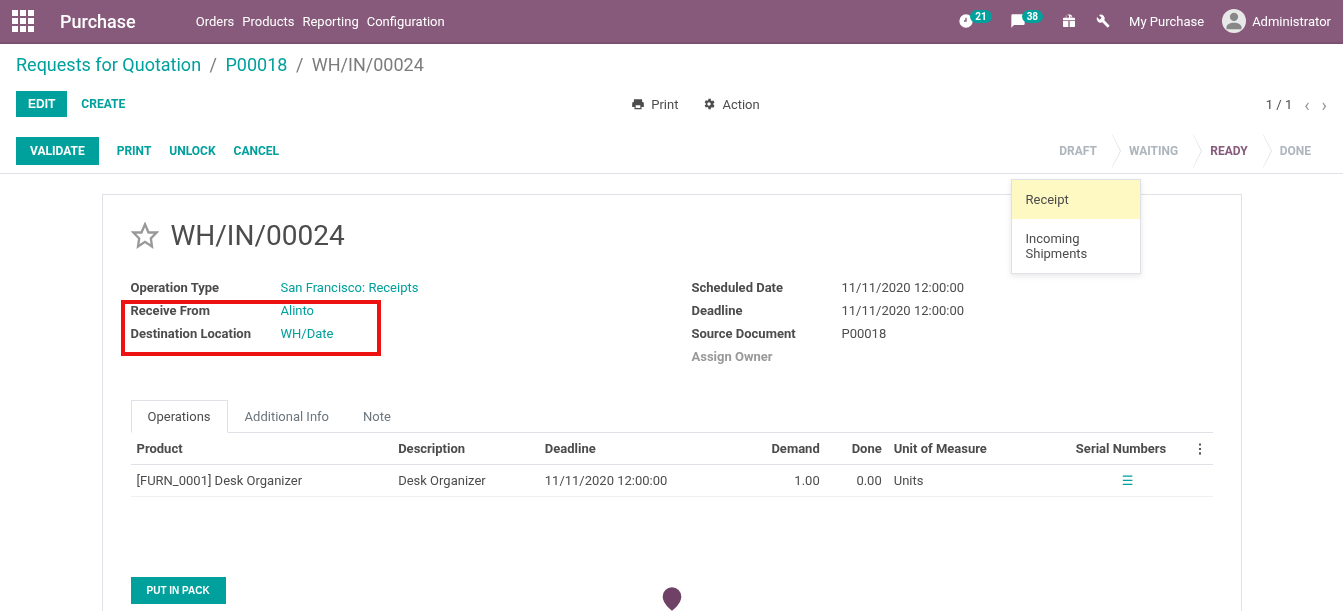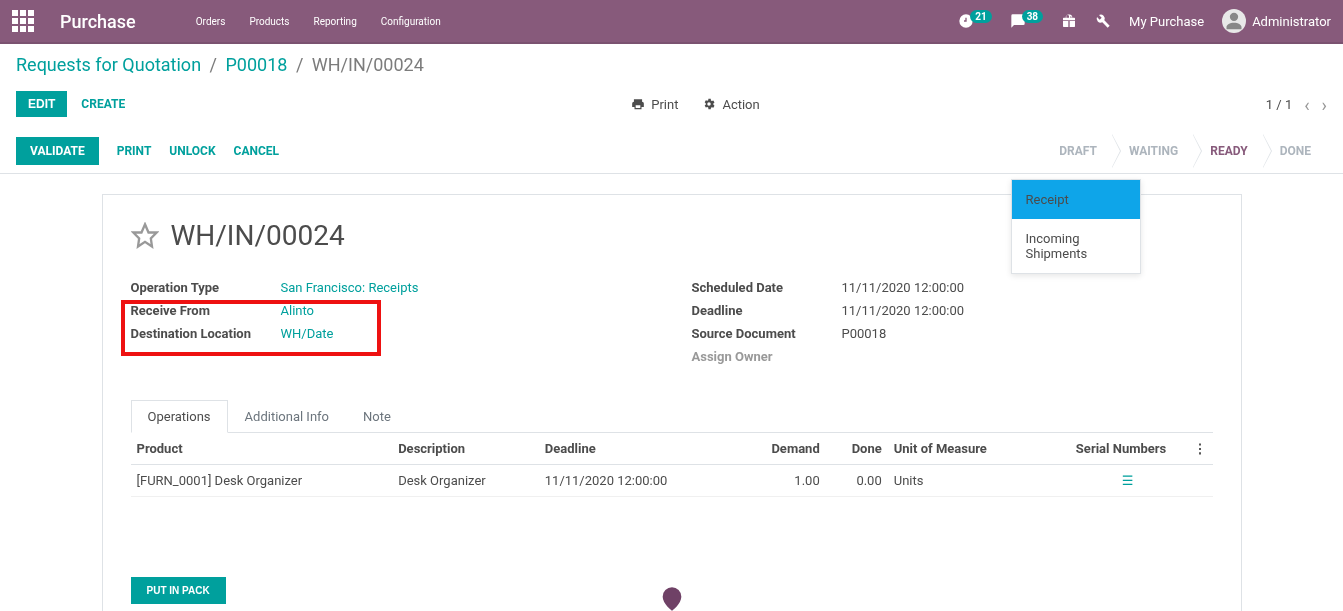--- a/index.html
+++ b/index.html
@@ -1,21 +1,21 @@
 <!DOCTYPE html>
 <html><head>
 <meta charset="utf-8">
 <style>
 * { box-sizing: border-box; margin: 0; padding: 0; }
 body { font-family: -apple-system, BlinkMacSystemFont, "Segoe UI", Roboto, "Helvetica Neue", Arial, sans-serif; font-size: 13px; color: #4c4c4c; background: #fff; width: 1343px; }
 .topbar { background: #875a7b; height: 44px; display: flex; align-items: center; color: #fff; padding: 0 12px; position: relative; border-bottom: 2px solid #7a5270; }
 .apps-icon { width: 28px; display: flex; flex-wrap: wrap; gap: 2px; cursor: pointer; margin-right: 20px; }
 .apps-icon span { width: 6px; height: 6px; background: #fff; }
 .brand { font-size: 18px; font-weight: 500; margin-right: 60px; }
-.topmenu { display: flex; gap: 24px; font-size: 10px; text-align: center; }
+.topmenu { display: flex; gap: 8px; font-size: 13px; text-align: center; }
 .topmenu-item { cursor: pointer; }
 .top-right { margin-left: auto; display: flex; align-items: center; gap: 18px; }
 .badge-wrap { position: relative; display: flex; align-items: center; }
 .badge { background: #00a09d; color: #fff; font-size: 10px; font-weight: bold; padding: 1px 5px; border-radius: 8px; margin-left: -4px; margin-top: -10px; }
 .icon-svg { width: 16px; height: 16px; fill: #fff; }
 .avatar { width: 24px; height: 24px; border-radius: 50%; background: #e8e8e8; display: flex; align-items: center; justify-content: center; }
 .avatar svg { width: 20px; height: 20px; fill: #888; }
 
 .breadcrumb-bar { padding: 10px 16px; font-size: 18px; color: #7c7c7c; }
 .breadcrumb-bar a { color: #00a09d; text-decoration: none; cursor: pointer; }
@@ -36,21 +36,21 @@
 .status-flow { margin-left: auto; display: flex; align-items: center; }
 .flow-step { padding: 10px 16px; font-size: 12px; font-weight: bold; color: #adb5bd; position: relative; }
 .flow-step.active { color: #875a7b; }
 .flow-step::after { content: ""; position: absolute; right: -7px; top: 50%; transform: translateY(-50%); width: 0; height: 0; border-top: 16px solid transparent; border-bottom: 16px solid transparent; border-left: 8px solid #fff; z-index: 1; }
 .flow-step::before { content: ""; position: absolute; right: -8px; top: 50%; transform: translateY(-50%); width: 0; height: 0; border-top: 17px solid transparent; border-bottom: 17px solid transparent; border-left: 9px solid #dee2e6; }
 .flow-step:last-child::after, .flow-step:last-child::before { display: none; }
 
 .form-sheet { max-width: 1140px; margin: 20px auto 0 auto; border: 1px solid #dee2e6; background: #fff; padding: 24px 28px; position: relative; }
 .dropdown-float { position: absolute; right: 100px; top: -16px; background: #fff; border: 1px solid #dee2e6; box-shadow: 0 2px 6px rgba(0,0,0,0.1); width: 130px; z-index: 5; }
 .dropdown-float .dd-item { padding: 12px 14px; font-size: 13px; cursor: pointer; }
-.dropdown-float .dd-item:first-child { background: #0ea5e9; }
+.dropdown-float .dd-item:first-child { background: #fef9c3; }
 
 .title-row { display: flex; align-items: center; gap: 12px; margin-bottom: 28px; }
 .star { width: 28px; height: 28px; }
 .title-text { font-size: 28px; color: #4c4c4c; }
 
 .form-grid { display: flex; gap: 40px; margin-bottom: 28px; }
 .form-col { flex: 1; }
 .form-field { display: flex; margin-bottom: 8px; }
 .form-field .label { width: 150px; font-weight: bold; color: #4c4c4c; font-size: 13px; }
 .form-field .value { font-size: 13px; color: #4c4c4c; }

